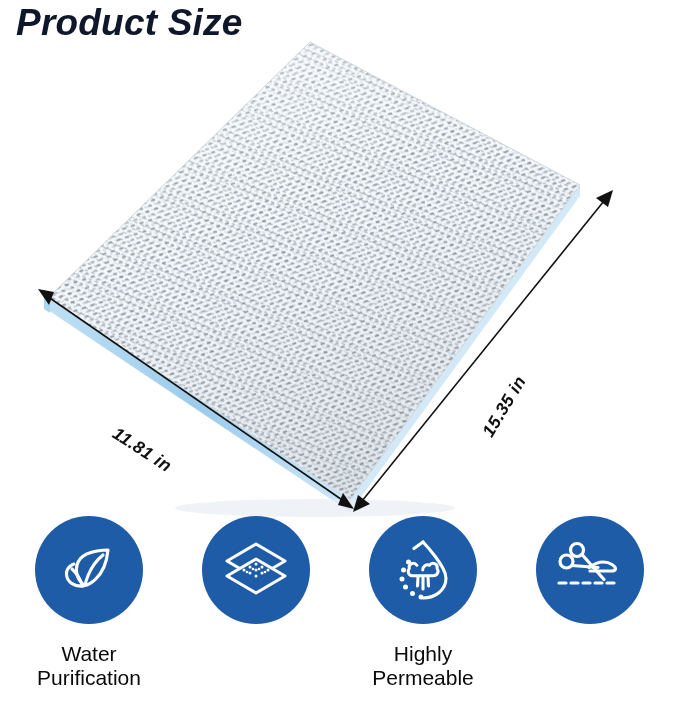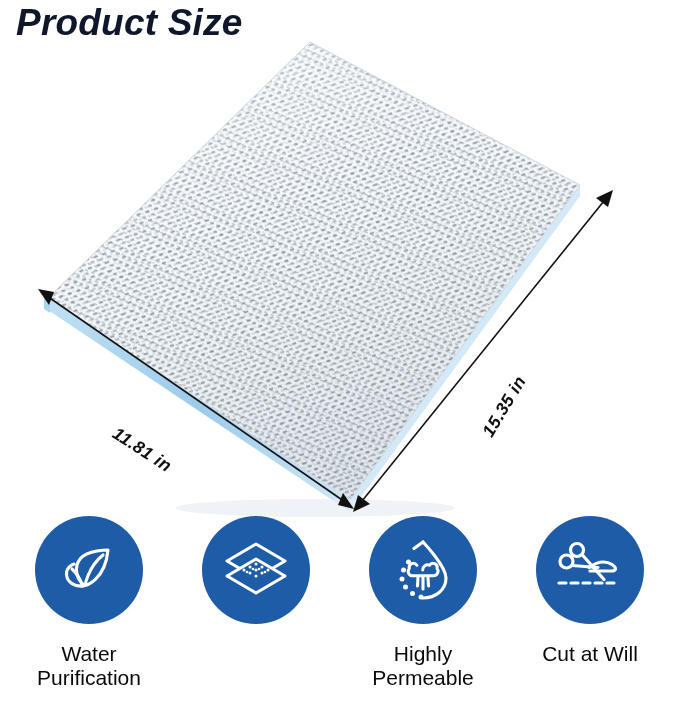--- a/index.html
+++ b/index.html
@@ -252,16 +252,15 @@
         <svg width="66" height="58" viewBox="0 0 66 58" fill="none" stroke="#ffffff" stroke-width="3.2" stroke-linecap="round" stroke-linejoin="round">
           <circle cx="20" cy="9" r="6.5"></circle>
           <circle cx="9.5" cy="20.5" r="6.5"></circle>
           <path d="M25 13.5L47 38.5"></path>
           <path d="M15 24.5L41 26.5"></path>
           <path d="M32 26.5C32 26.5 44 16.5 55 23.5C59.5 26.4 60 30 54 30L33 30"></path>
           <path d="M2 42h7M14 42h7M26 42h7M38 42h7M50 42h7"></path>
         </svg>
       </span>
     </div>
-    <div class="feature-label">Cut at Will</div>
   </div>
 
 </div>
 
 </body></html>

